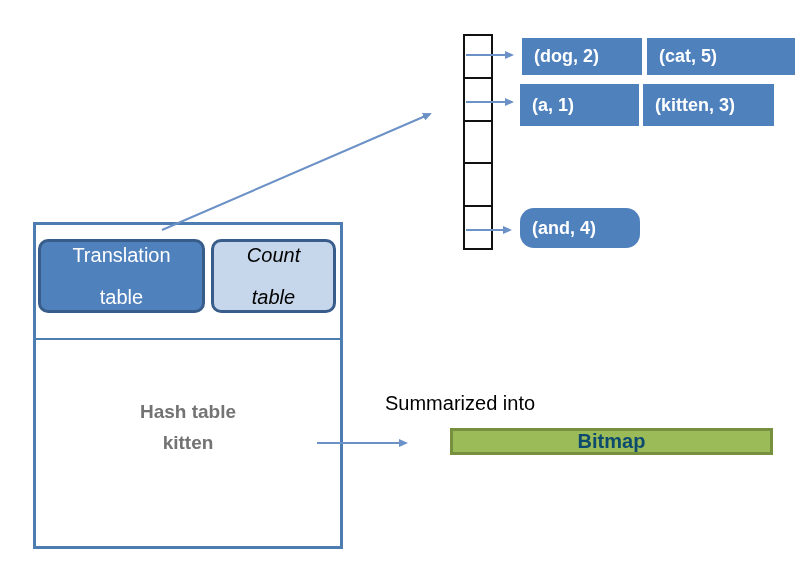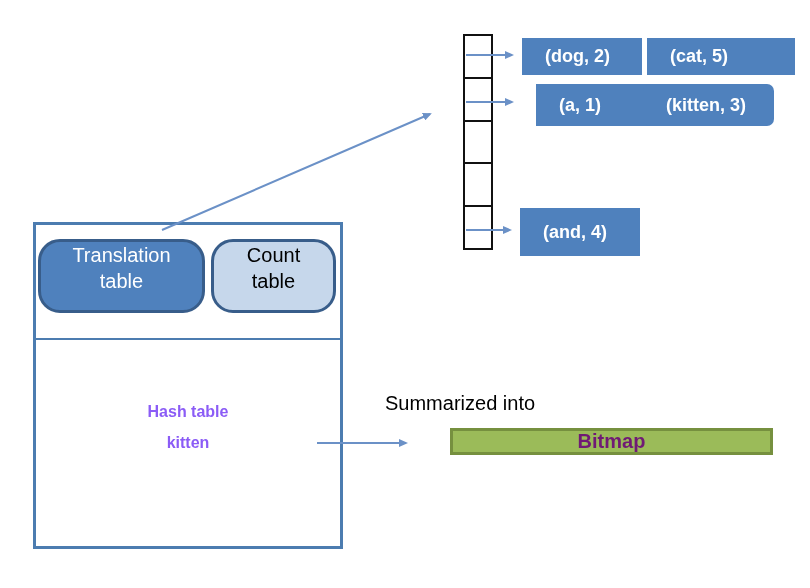--- a/index.html
+++ b/index.html
@@ -7,49 +7,49 @@
     position:relative;width:810px;height:588px;background:#ffffff;
     font-family:"Liberation Sans",sans-serif;overflow:hidden;
   }
   .abs{position:absolute;box-sizing:border-box;}
 
   
   .main-box{left:33px;top:222px;width:310px;height:327px;border:3px solid #4C7CB0;background:#fff;}
   .main-box .divider{position:absolute;left:0;right:0;top:113px;height:2px;background:#4C7CB0;}
 
   
-  .pill{display:flex;flex-direction:column;align-items:center;justify-content:flex-start;
-        border-radius:22px;font-size:20px;line-height:26px;text-align:center;}
+  .pill{display:flex;flex-direction:column;align-items:center;justify-content:space-between;
+        border-radius:10px;font-size:20px;line-height:26px;text-align:center;}
   .pill-translation{left:38px;top:239px;width:167px;height:74px;background:#4F81BD;
         border:3px solid #385D8A;color:#ffffff;}
   .pill-count{left:211px;top:239px;width:125px;height:74px;background:#C6D7EB;
-        border:3px solid #385D8A;color:#000000;}
+        border:3px solid #385D8A;color:#000000;font-style:italic;}
 
-  .hash-text{left:93px;top:396px;width:190px;text-align:center;color:#8b5cf6;
-        font-weight:bold;font-size:16px;line-height:31px;}
+  .hash-text{left:93px;top:396px;width:190px;text-align:center;color:#737373;
+        font-weight:bold;font-size:19px;line-height:31px;}
 
   
   .bucket-array{left:463px;top:34px;width:30px;height:216px;border:2px solid #111111;
         display:flex;flex-direction:column;background:#fff;}
   .bucket-cell{flex:1;}
   .bucket-cell:not(:last-child){border-bottom:2px solid #111111;}
 
   
   .entry{background:#4F81BD;color:#ffffff;font-weight:bold;font-size:18px;
-        display:flex;align-items:center;padding-left:23px;}
+        display:flex;align-items:center;padding-left:12px;}
   .entry-dog{left:522px;top:38px;width:120px;height:37px;}
   .entry-cat{left:647px;top:38px;width:148px;height:37px;}
-  .entry-a{left:520px;top:84px;width:119px;height:42px;margin-left:16px;}
-  .entry-kitten{left:643px;top:84px;width:131px;height:42px;border-radius:7px;}
-  .entry-and{left:520px;top:208px;width:120px;height:48px;}
+  .entry-a{left:520px;top:84px;width:119px;height:42px;}
+  .entry-kitten{left:643px;top:84px;width:131px;height:42px;}
+  .entry-and{left:520px;top:208px;width:120px;height:40px;border-radius:14px;}
 
   
   .summarize-label{left:385px;top:392px;font-size:20px;color:#000;text-align:right;}
   .bitmap-bar{left:450px;top:428px;width:323px;height:27px;background:#9BBB59;
-        border:3px solid #76903F;color:#701a75;font-weight:bold;font-size:20px;
+        border:3px solid #76903F;color:#0c4a6e;font-weight:bold;font-size:20px;
         display:flex;align-items:center;justify-content:center;}
 
   
   #arrow-layer{position:absolute;left:0;top:0;width:810px;height:588px;pointer-events:none;}
 </style>
 </head>
 <body>
 
 <div id="canvas">
 

